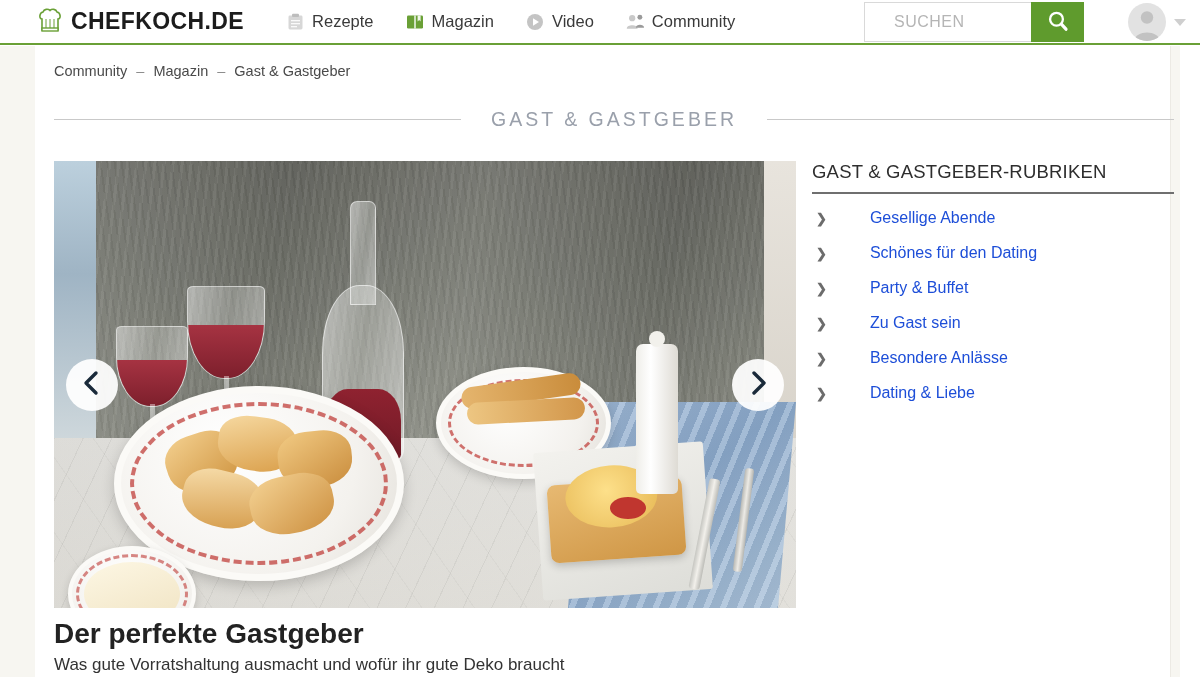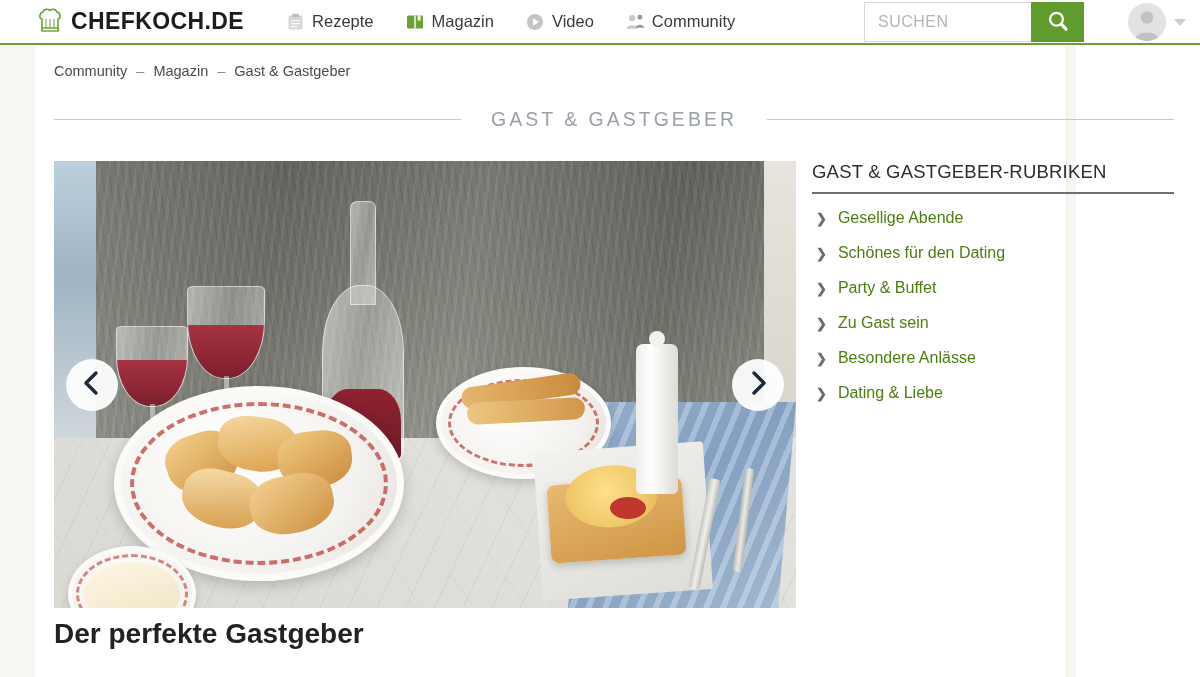--- a/index.html
+++ b/index.html
@@ -2,21 +2,21 @@
 <html><head>
 <meta charset="utf-8">
 <style>
   * { box-sizing: border-box; margin: 0; padding: 0; }
   html, body {
     width: 1200px; height: 677px;
     overflow: hidden;
     font-family: "Liberation Sans", sans-serif;
     background: #ffffff;
   }
-  .page { position: relative; width: 1076px; height: 677px; background: #ffffff; }
+  .page { position: relative; width: 1180px; height: 677px; background: #ffffff; }
 
   
   .gutter-left {
     position: absolute; left: 0; top: 46px; width: 35px; height: 631px;
     background: #f7f6f1;
   }
   .gutter-right {
     position: absolute; right: 0; top: 46px; width: 10px; height: 631px;
     background: #f7f6f1; border-left: 1px solid #eceae4;
   }
@@ -41,21 +41,21 @@
     color: #3a3a3a; font-size: 16.5px; white-space: nowrap;
   }
   .navicon { display: flex; align-items: center; justify-content: center; width: 19px; height: 19px; }
 
   .searchwrap {
     position: absolute; left: 864px; top: 2px;
     display: flex; align-items: stretch; height: 40px;
   }
   .searchinput {
     width: 167px; height: 40px; border: 1px solid #d9d9d9; border-right: none;
-    padding: 0 13px; font-size: 16px; color: #555; outline: none;
+    padding: 0 29px; font-size: 16px; color: #555; outline: none;
     font-family: "Liberation Sans", sans-serif; background: #fff;
   }
   .searchinput::placeholder { color: #b5b5b5; letter-spacing: .5px; }
   .searchbtn {
     width: 53px; height: 40px; background: #5f9b2d; border: none; cursor: pointer;
     display: flex; align-items: center; justify-content: center;
   }
   .avatarwrap {
     position: absolute; left: 1128px; top: 3px;
     display: flex; align-items: center; gap: 8px; cursor: pointer;
@@ -264,21 +264,21 @@
   .side-head {
     font-size: 18.5px; color: #2e2e2e; letter-spacing: .2px; padding-bottom: 9px;
     border-bottom: 2px solid #6f6f6f;
   }
   .side-list { list-style: none; margin-top: 6px; }
   .side-item {
     display: flex; align-items: center; gap: 11px;
     padding: 9px 0 8px 4px; cursor: pointer;
   }
   .side-item .chev { color: #6c6c6c; font-size: 13px; font-weight: bold; line-height: 1; }
-  .side-item .txt { font-size: 16px; color: #4d7c0f; }
+  .side-item .txt { font-size: 16px; color: #1d4ed8; margin-left: 32px; }
 </style>
 </head>
 <body>
 
 <div class="page">
 
   <div class="gutter-left"></div>
   <div class="gutter-right"></div>
 
   <div class="header">
@@ -445,20 +445,21 @@
     <div class="hero-arrow next">
       <span>
         <svg width="22" height="26" viewBox="0 0 22 26">
           <polyline points="7,3 17,13 7,23" fill="none" stroke="#1a2a3a" stroke-width="3.4" stroke-linecap="round" stroke-linejoin="round"></polyline>
         </svg>
       </span>
     </div>
   </div>
 
   <div class="hero-title">Der perfekte Gastgeber</div>
+  <div class="hero-sub">Was gute Vorratshaltung ausmacht und wofür ihr gute Deko braucht</div>
 
   <div class="sidebar">
     <div class="side-head">GAST &amp; GASTGEBER-RUBRIKEN</div>
     <ul class="side-list">
       <li class="side-item">
         <span class="chev">❯</span>
         <span class="txt">Gesellige Abende</span>
       </li>
       <li class="side-item">
         <span class="chev">❯</span>

